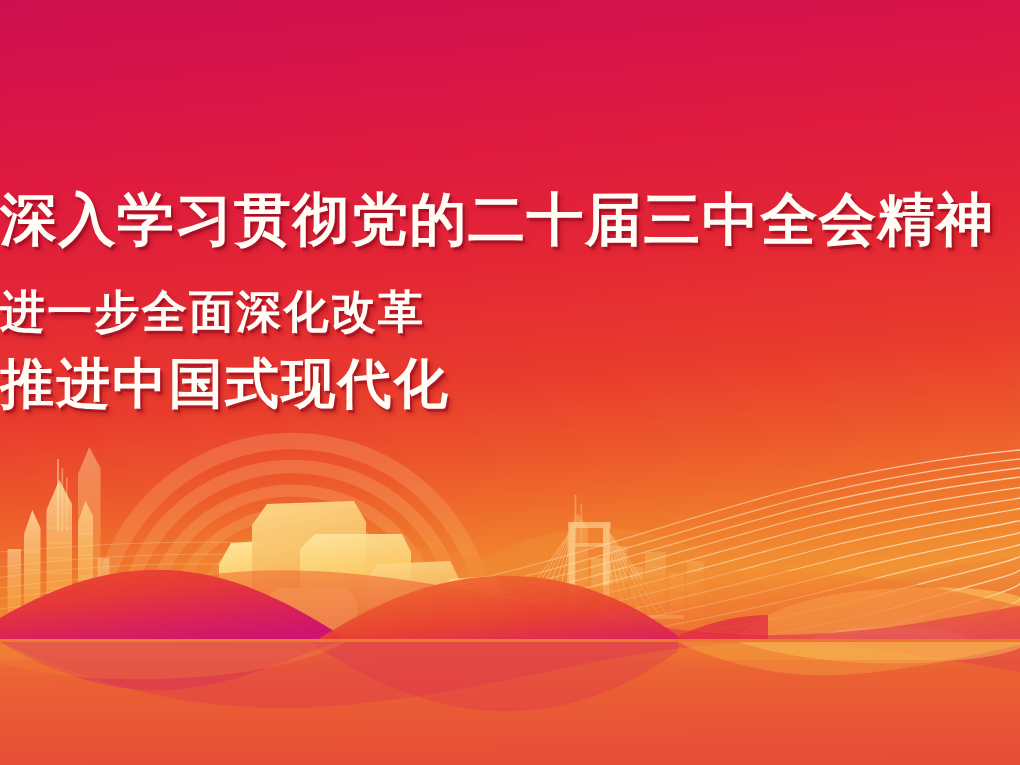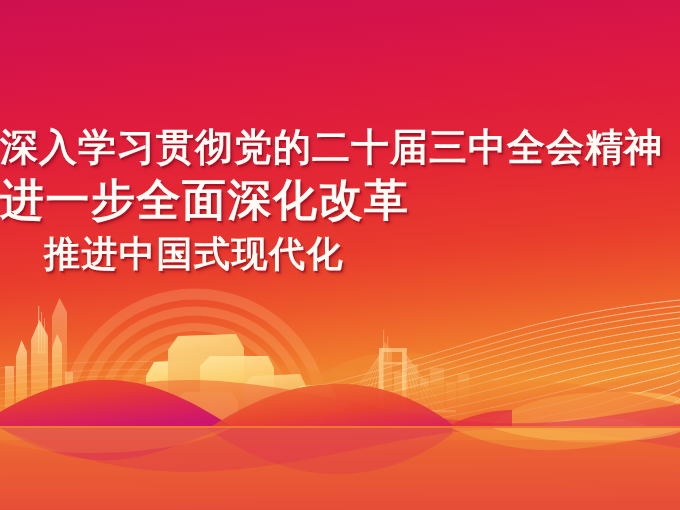--- a/index.html
+++ b/index.html
@@ -38,22 +38,22 @@
     font-weight: 700;
     line-height: 1.0;
     letter-spacing: 0.5px;
     white-space: nowrap;
     text-shadow:
        1.5px 2px 0 rgba(150,10,30,0.55),
        2.5px 3px 3px rgba(130,10,25,0.35);
     font-family: "Liberation Sans", "DejaVu Sans", sans-serif;
   }
   .hl-1 { font-size: 38px; letter-spacing: 1px; }
-  .hl-2 { font-size: 44px; margin-top: 12px; letter-spacing: 1.5px; }
-  .hl-3 { font-size: 36px; margin-top: 14px; letter-spacing: 1.5px; margin-left: 44px; }
+  .hl-2 { font-size: 30px; margin-top: 28px; letter-spacing: 1.5px; }
+  .hl-3 { font-size: 36px; margin-top: 14px; letter-spacing: 1.5px; }
 </style>
 </head>
 <body>
 
 <div id="poster">
 
   <svg id="poster-svg" viewBox="0 0 680 510" preserveAspectRatio="none">
     <defs>
 
       <linearGradient id="gSky" x1="0" y1="0" x2="0.12" y2="1">

